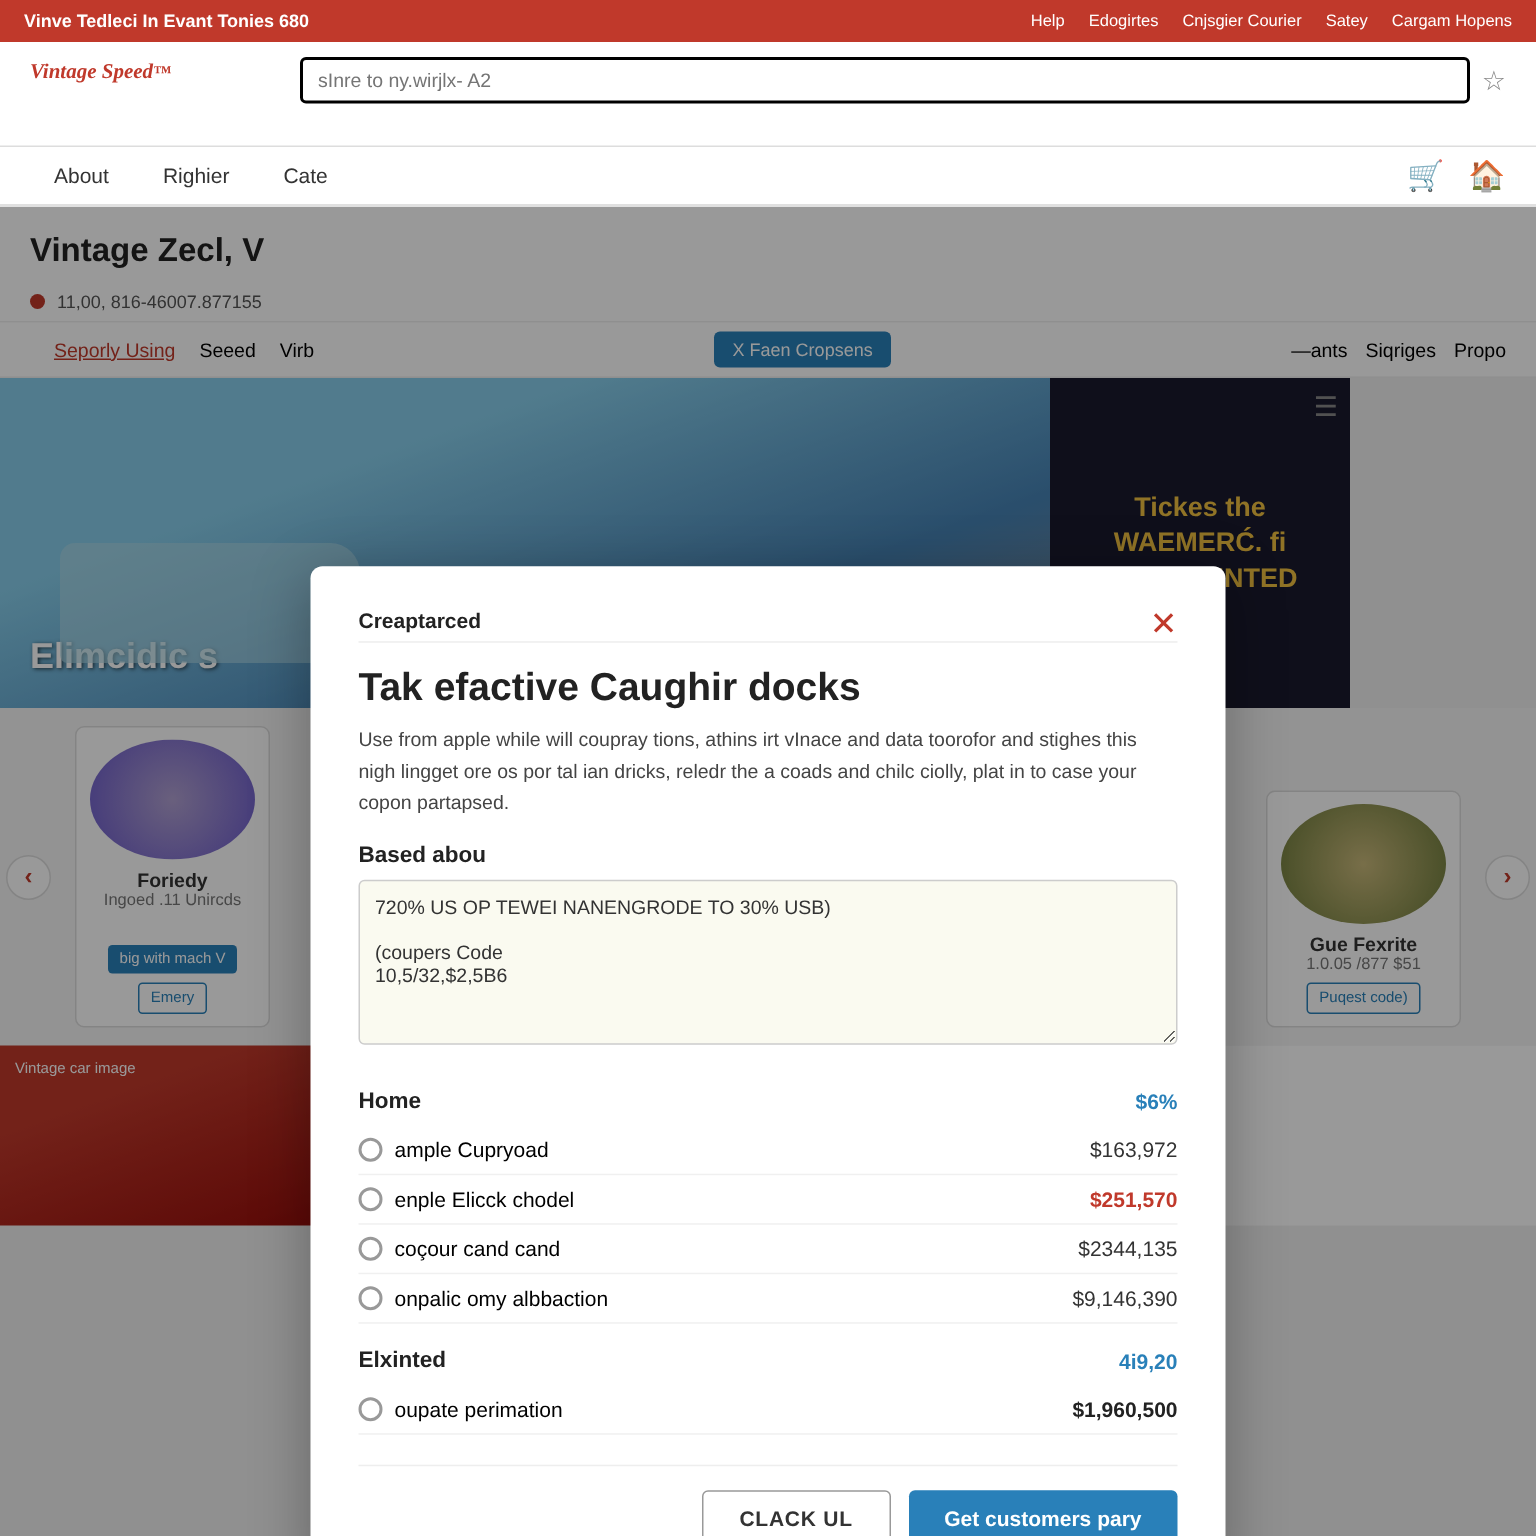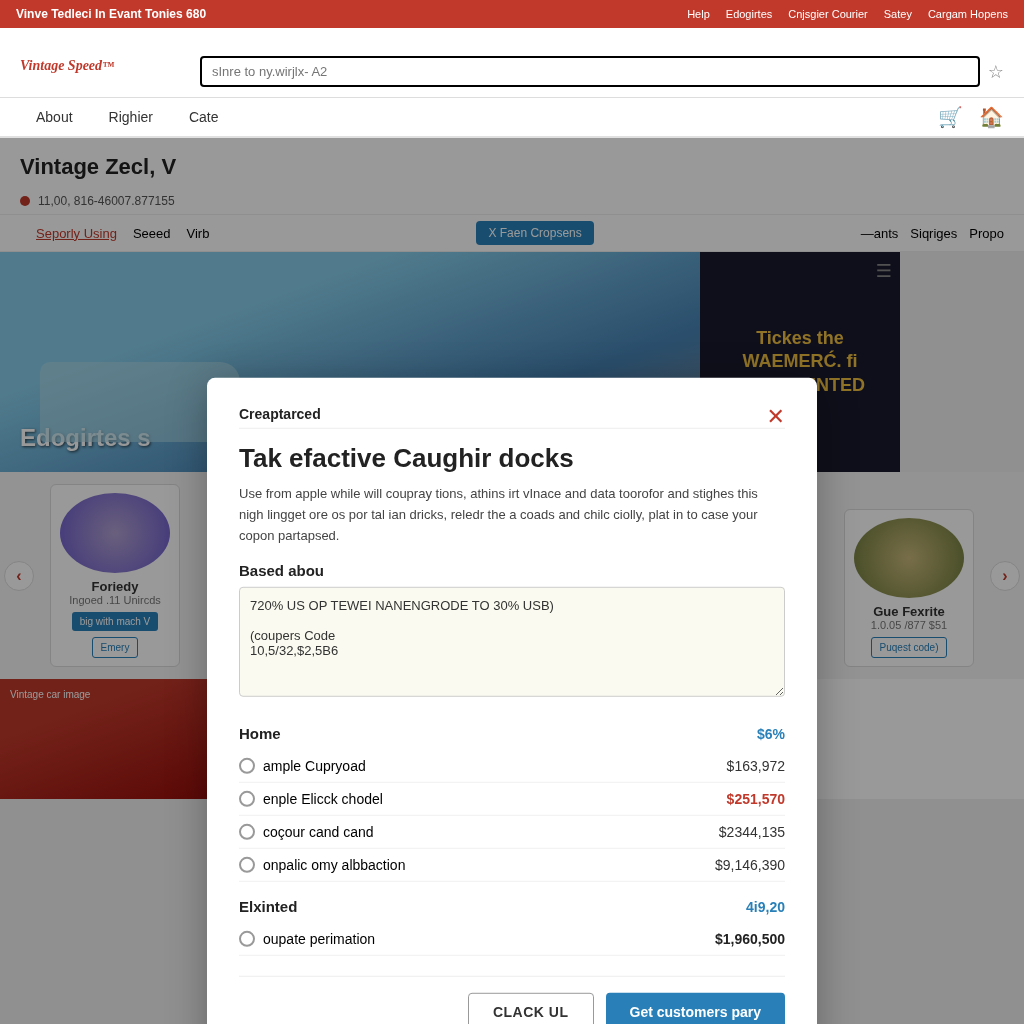--- a/index.html
+++ b/index.html
@@ -18,21 +18,21 @@
     }
     .top-bar-left { font-weight: bold; }
     .top-bar-right { display: flex; gap: 16px; font-size: 11px; }
 
     
     .header {
       background: white;
       border-bottom: 1px solid #ddd;
       padding: 10px 20px;
       display: flex;
-      align-items: flex-end;
+      align-items: flex-start;
       gap: 20px;
       height: 70px;
     }
     .logo {
       font-family: Georgia, serif;
       font-size: 28px;
       color: #c0392b;
       font-style: italic;
       font-weight: bold;
       min-width: 160px;
@@ -231,21 +231,21 @@
       justify-content: center;
     }
     .card-img-inner {
       width: 100%;
       height: 100%;
       background: radial-gradient(circle, #d4a574, #8b4513);
     }
     .card-name { font-size: 13px; font-weight: bold; color: #333; }
     .card-sub { font-size: 11px; color: #777; }
     .card-btn {
-      margin-top: 6px;
+      margin-top: 24px;
       background: #2980b9;
       color: white;
       border: none;
       padding: 4px 8px;
       font-size: 10px;
       border-radius: 3px;
       cursor: pointer;
     }
     .card-btn-outline {
       margin-top: 6px;
@@ -486,21 +486,21 @@
     <div class="sub-nav-right">
       <span style="cursor:pointer">—ants</span>
       <span style="cursor:pointer">Siqriges</span>
       <span style="cursor:pointer">Propo</span>
     </div>
   </div>
 
   <div class="content-area">
 
     <div class="hero-image car-blue">
-      <div class="hero-text">Edogirtes s</div>
+      <div class="hero-text">Elimcidic s</div>
 
       <div style="position:absolute;bottom:30px;left:40px;width:200px;height:80px;background:rgba(173,216,230,0.6);border-radius:10px 20px 5px 5px"></div>
     </div>
 
     <div class="sidebar-banner">
       <span class="hamburger-icon">☰</span>
       <div class="banner-title">
         <div>Tickes the</div>
         <div>WAEMERĆ. fi</div>
         <div>CIPYBI LINTED</div>

